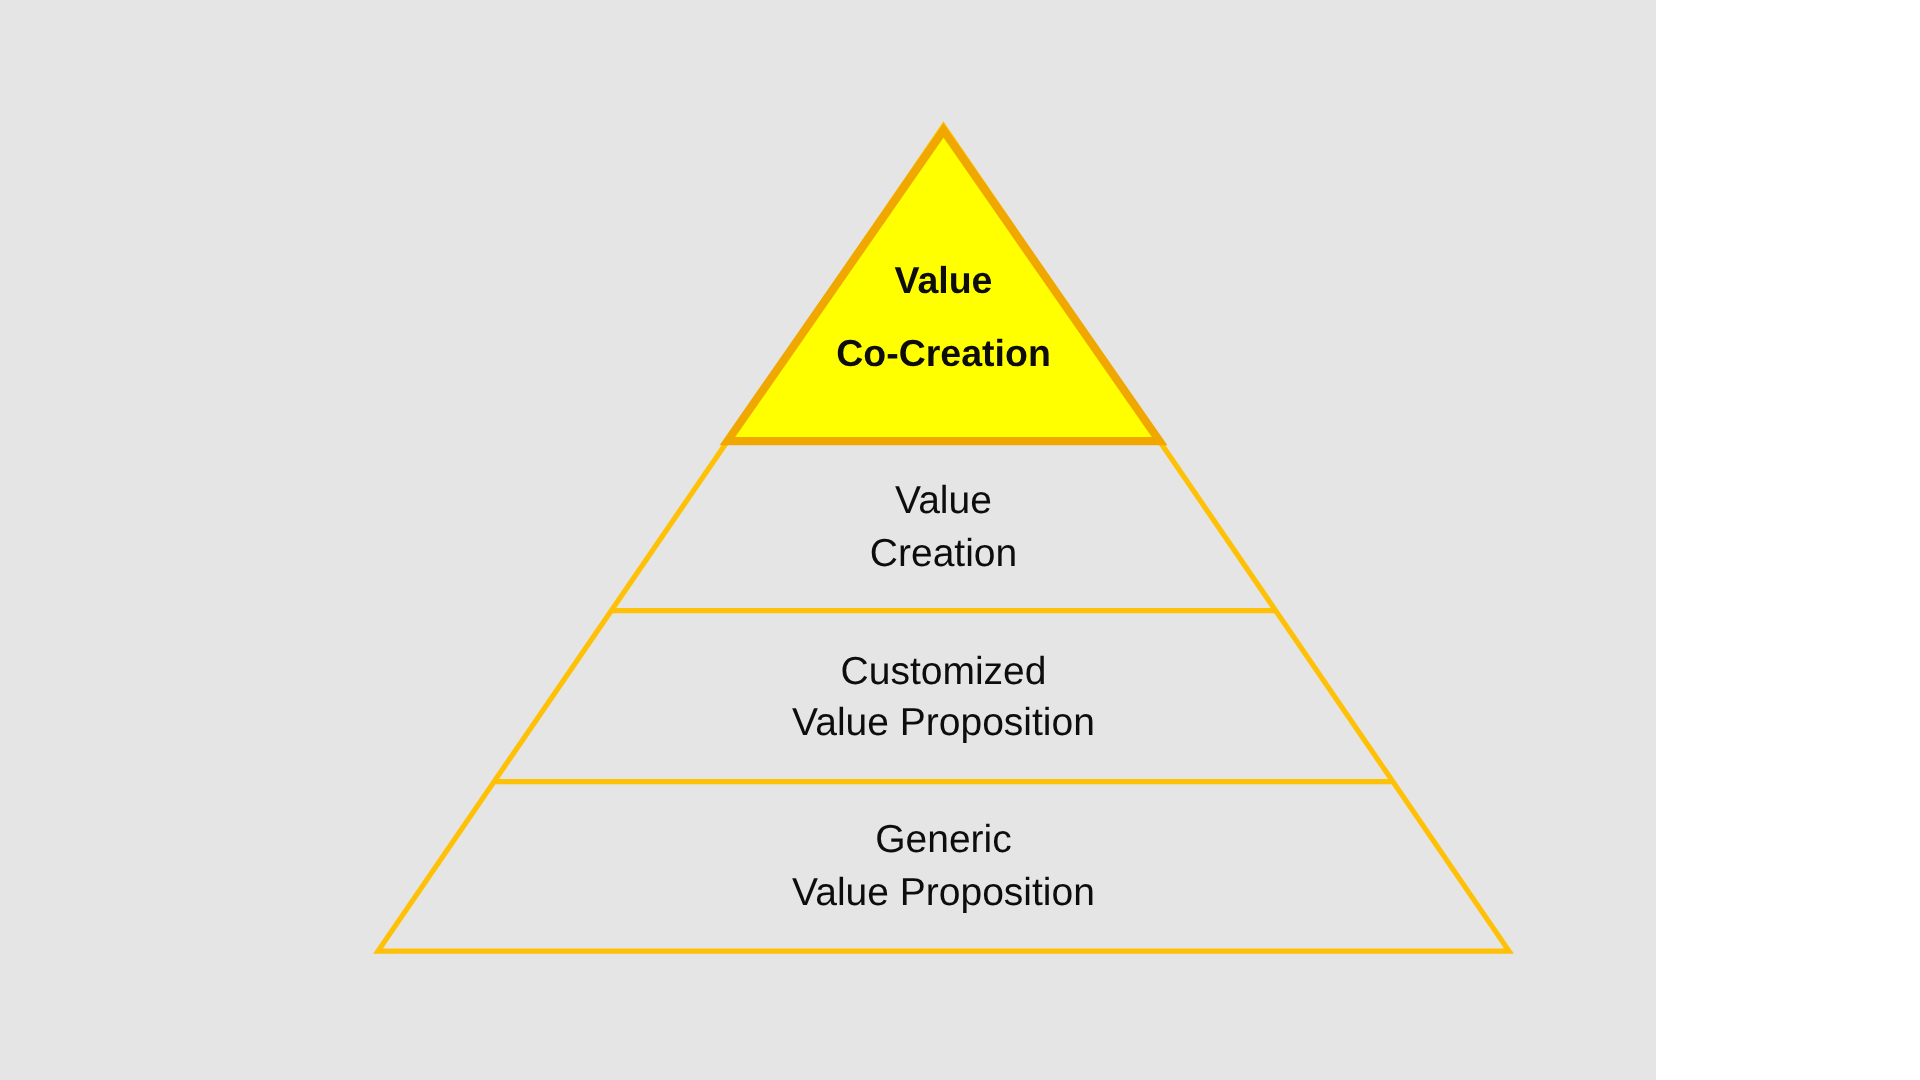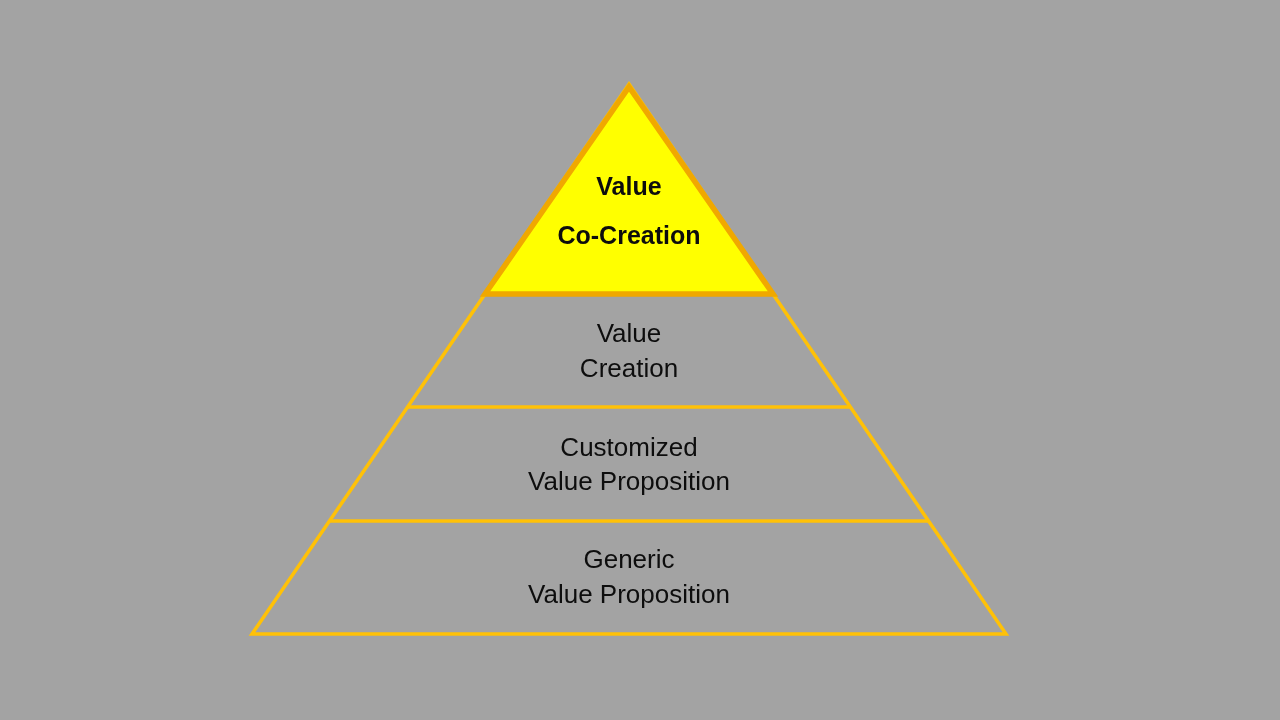--- a/index.html
+++ b/index.html
@@ -6,23 +6,23 @@
     margin: 0;
     padding: 0;
     width: 1280px;
     height: 720px;
     background: #ffffff;
     overflow: hidden;
     font-family: "Liberation Sans", sans-serif;
   }
   .slide {
     position: relative;
-    width: 1280px;
+    width: 1104px;
     height: 720px;
-    background: #a3a3a3;
+    background: #e5e5e5;
   }
   svg {
     display: block;
     width: 1280px;
     height: 720px;
   }
   .lvl-label {
     font-family: "Liberation Sans", sans-serif;
     font-size: 26px;
     fill: #0d0d0d;

